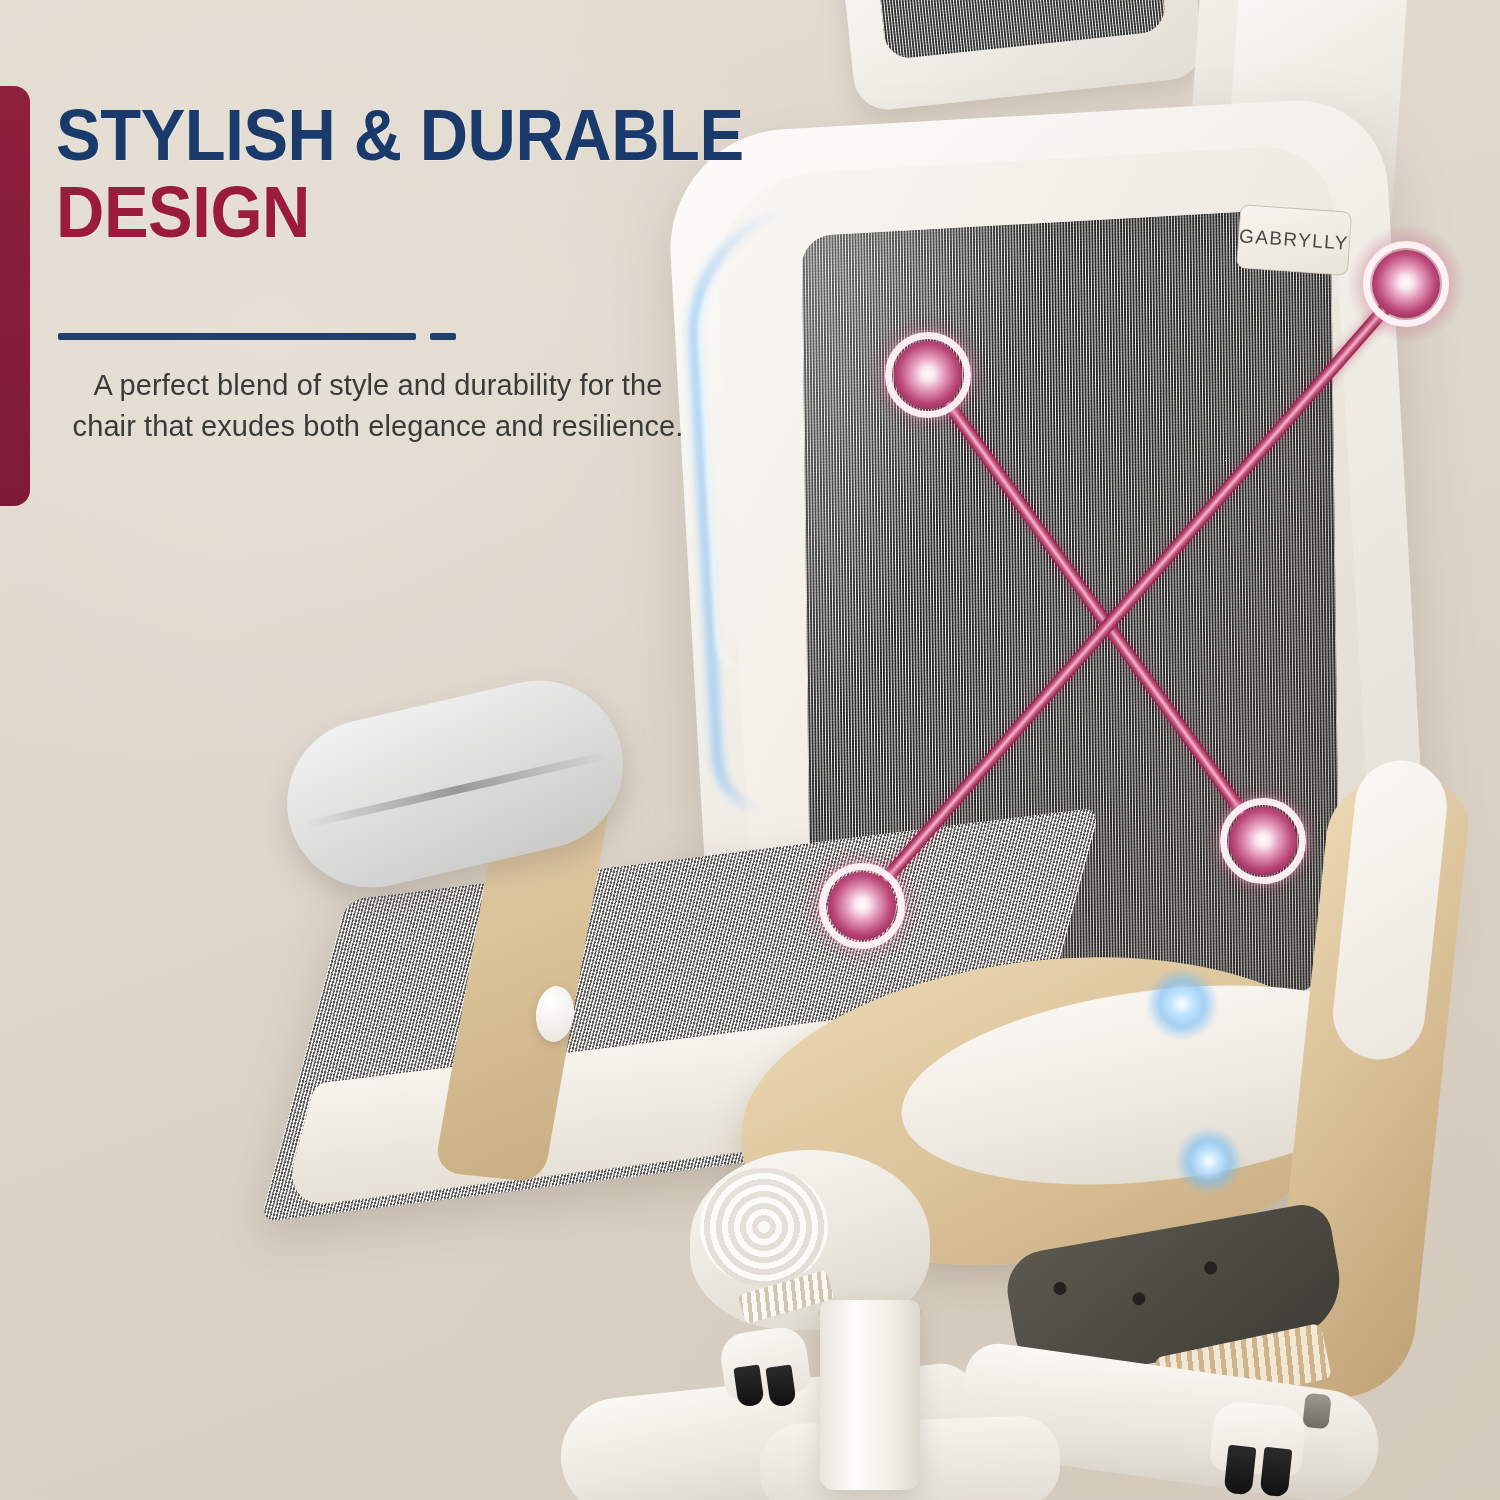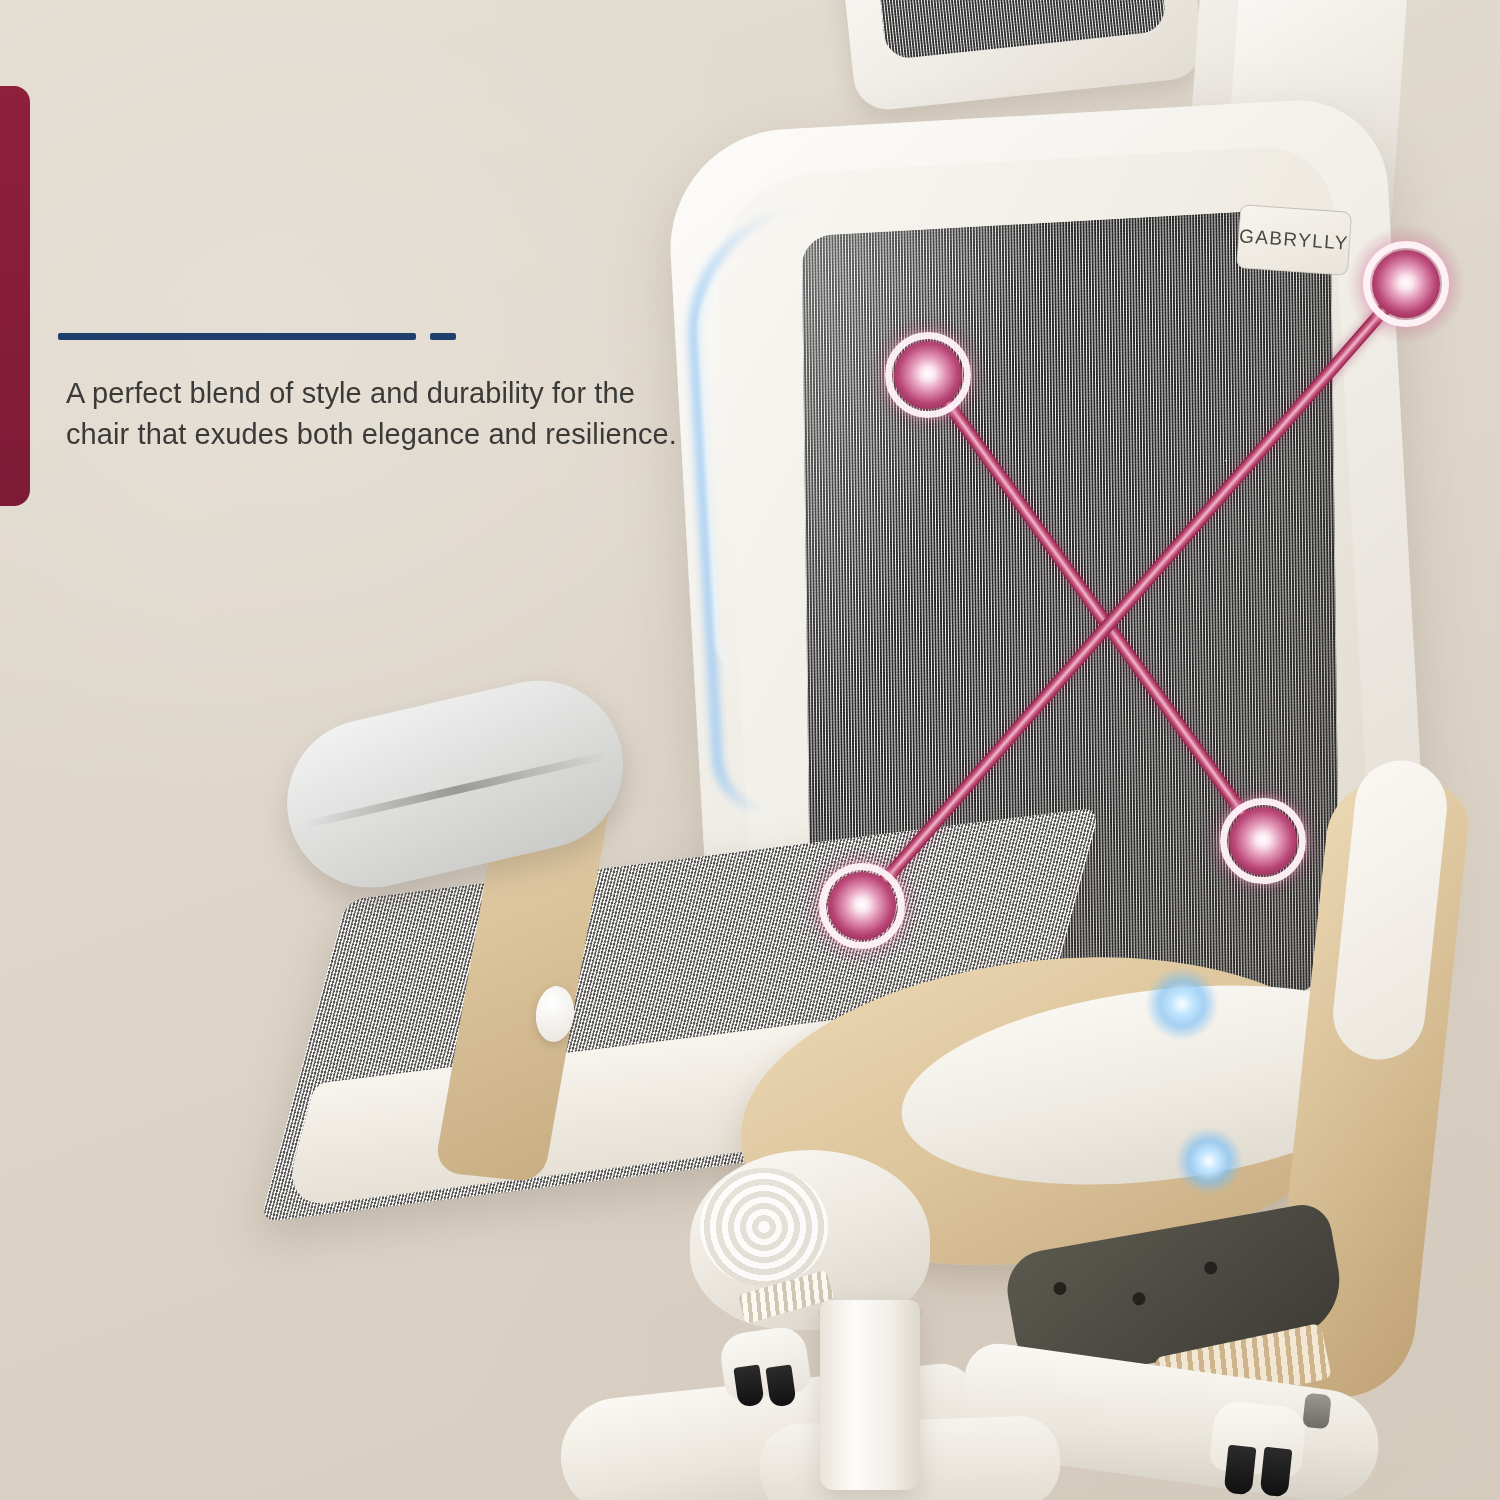--- a/index.html
+++ b/index.html
@@ -325,21 +325,21 @@
   #divider{position:absolute;left:58px;top:333px;height:7px;}
   #divider-long{position:absolute;left:0;top:0;width:358px;height:7px;background:#1f3f6d;border-radius:2px;}
   #divider-dash{position:absolute;left:372px;top:0;width:26px;height:7px;background:#1f3f6d;border-radius:2px;}
 
   #body-copy{
     position:absolute;left:58px;top:365px;width:640px;
     font-size:29px;line-height:1.42;color:#3a3a38;
     font-family:"Liberation Sans", sans-serif;
     letter-spacing:.1px;
   }
-  #body-copy p{margin:8px;}
+  #body-copy p{margin:0;text-align:center;}
 </style>
 </head>
 <body>
 
 <div id="stage">
 
   <div id="photo">
 
     <div class="sh white-part" id="headrest"></div>
     <div class="sh mesh" id="headrest-mesh"></div>
@@ -422,20 +422,24 @@
       </div>
       <div class="node" style="left: 1263px; top: 841px; width: 86px; height: 86px;">
         <div class="node-glow"></div>
         <div class="node-core"></div>
         <div class="node-ring"></div>
       </div>
     </div>
 
   <div id="accent-bar"></div>
 
+  <div id="headline">
+    <span id="line1">STYLISH &amp; DURABLE</span>
+    <span id="line2">DESIGN</span>
+  </div>
 
   <div id="divider">
     <div id="divider-long"></div>
     <div id="divider-dash"></div>
   </div>
 
   <div id="body-copy">
     <p>A perfect blend of style and durability for the chair that exudes both elegance and resilience.</p>
   </div>
 

